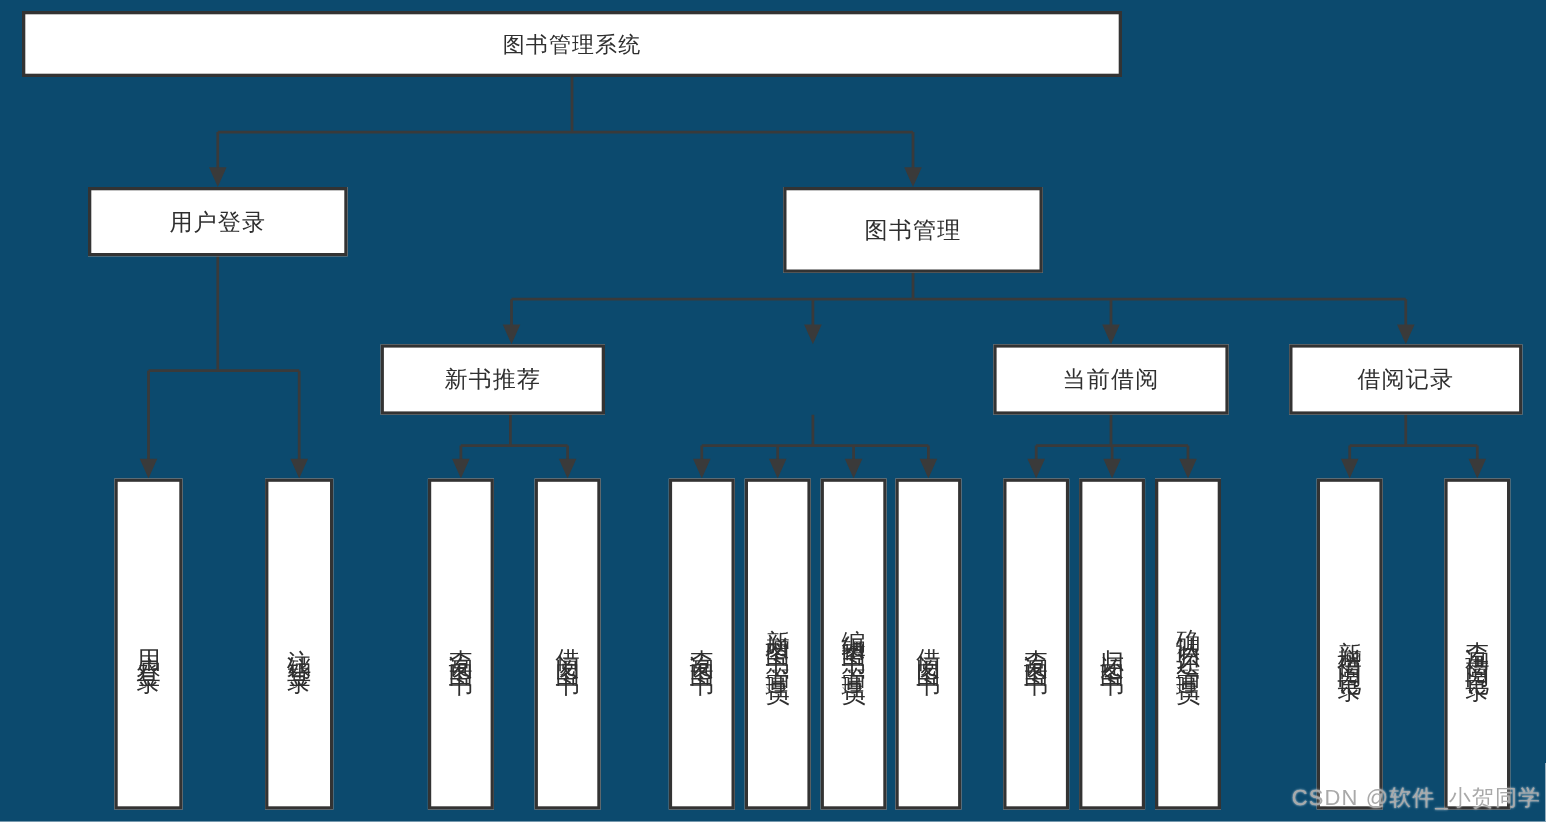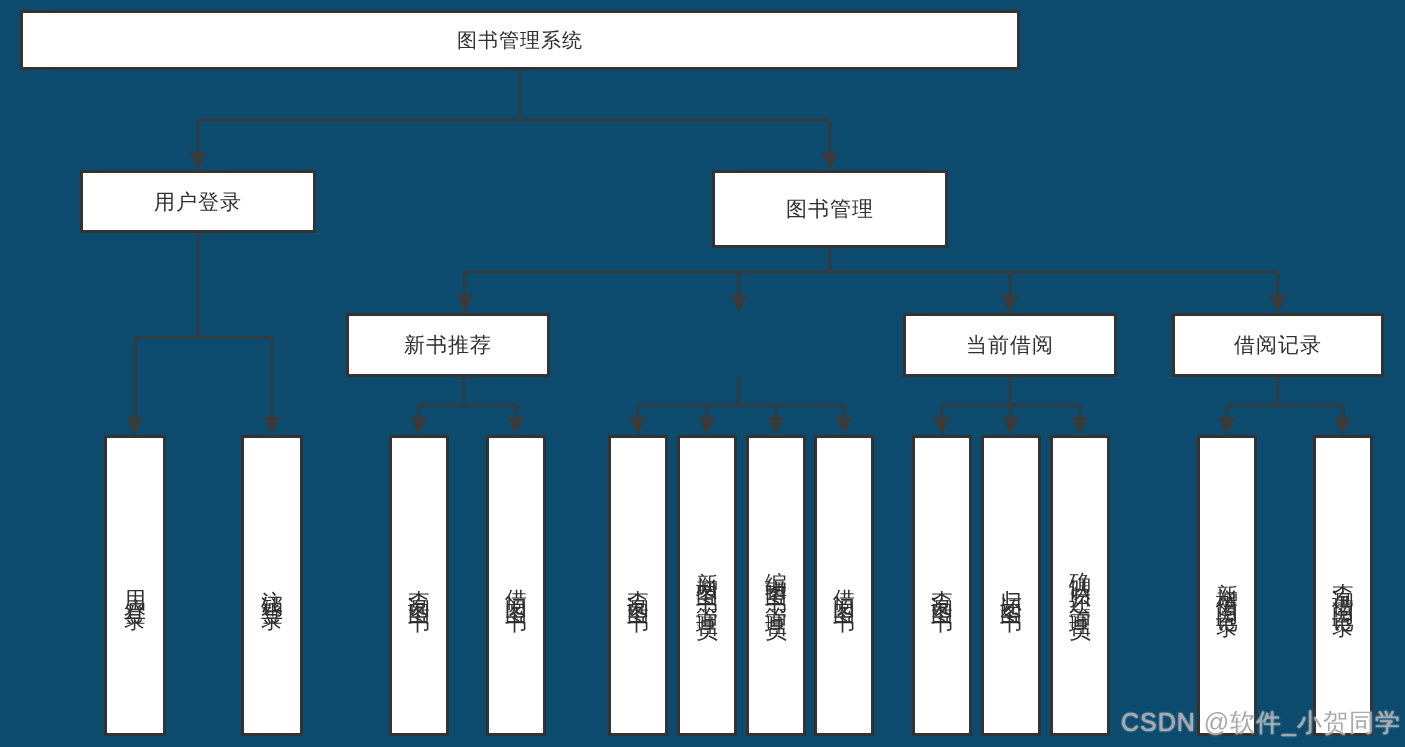--- a/index.html
+++ b/index.html
@@ -37,21 +37,21 @@
     text-orientation: mixed;
     font-size: 22px;
     letter-spacing: 7px;
     line-height: 1;
     overflow: hidden;
   }
   .watermark {
     position: absolute;
     right: 4px;
     bottom: 8px;
-    font-size: 25px;
+    font-size: 20px;
     color: #a9a9a9;
     letter-spacing: 1px;
     z-index: 2;
     text-shadow: 0 0 2px #ffffff;
     pointer-events: none;
   }
 </style>
 </head>
 <body>
 

